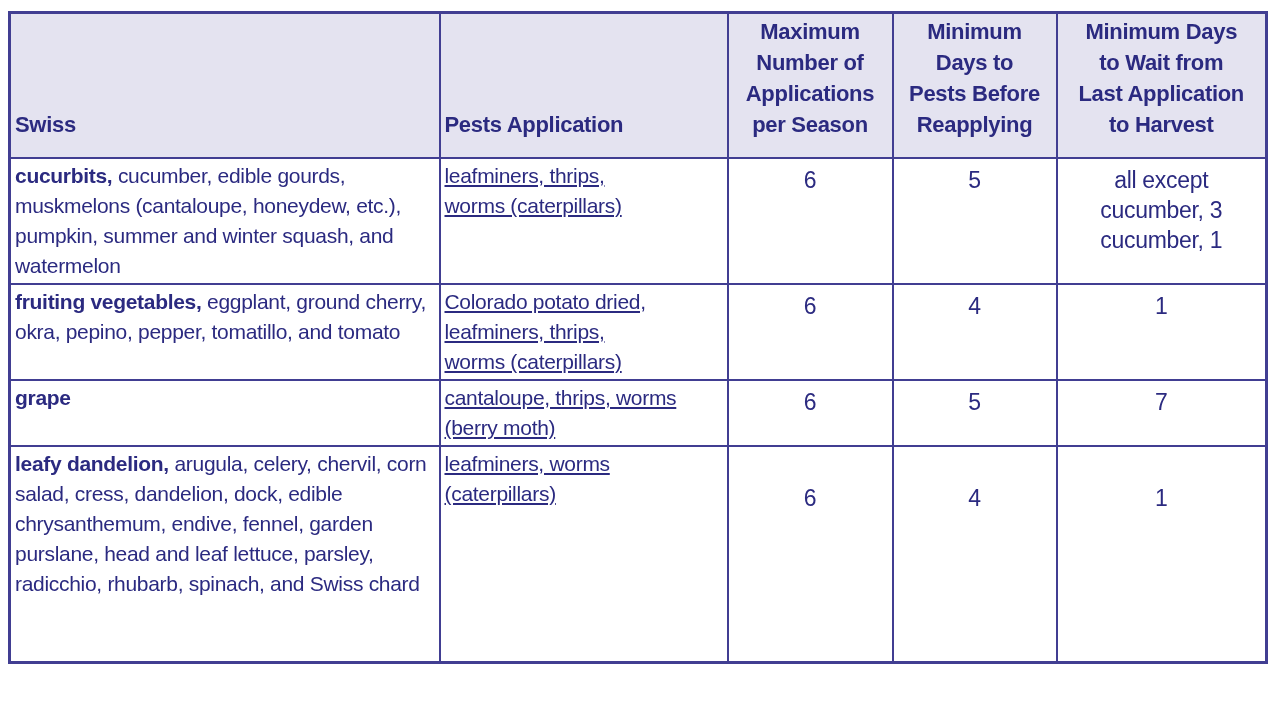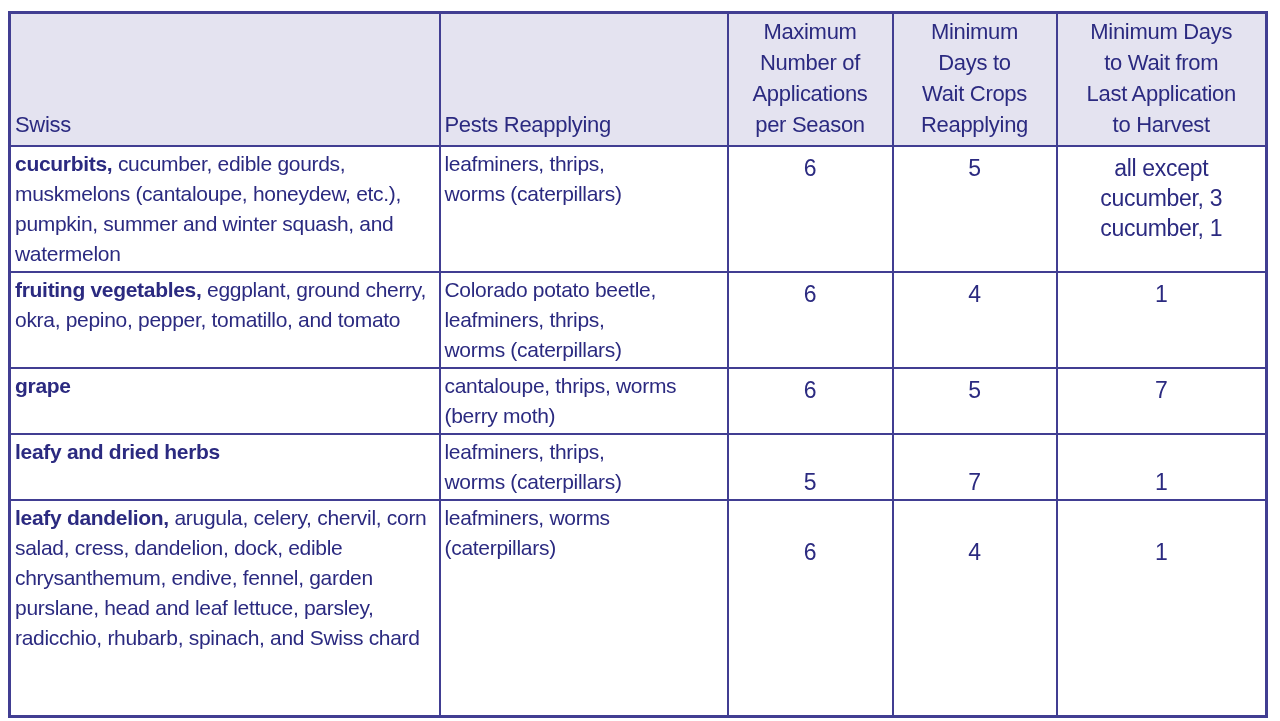--- a/index.html
+++ b/index.html
@@ -34,34 +34,34 @@
     border: 2px solid var(--border);
     vertical-align: top;
     font-size: 21px;
     line-height: 30px;
     letter-spacing: -0.3px;
     color: var(--text);
   }
   thead th {
     background: var(--header-bg);
     vertical-align: bottom;
-    font-weight: normal;
+    font-weight: bold;
     font-size: 22px;
     line-height: 31px;
-    padding: 2px 2px 5px 4px;
+    padding: 2px 2px 17px 4px;
     white-space: pre-line;
   }
   th.h-left { text-align: left; }
   th.h-center { text-align: center; padding-left: 2px; }
 
   td.cell-text {
     text-align: left;
     padding: 2px 4px 2px 4px;
   }
-  td.cell-pests { white-space: pre-line; }
+  td.cell-pests { white-space: pre-line; text-decoration: underline; }
   .crop-lead { font-weight: bold; }
 
   td.cell-num {
     text-align: center;
     font-size: 23px;
     padding-top: 6px;
     white-space: pre-line;
   }
   tr.row-h    { height: 128px; }
   tr.row-r1   { height: 122px; margin-left: 24px; }
@@ -81,71 +81,63 @@
     <colgroup>
       <col class="c-crops">
         <col class="c-pests">
         <col class="c-max">
         <col class="c-reapply">
         <col class="c-harvest">
     </colgroup>
     <thead>
       <tr class="row-h">
         <th class="h-left">Swiss</th>
-        <th class="h-left">Pests Reapplying</th>
+        <th class="h-left">Pests Application</th>
         <th class="h-center">Maximum
 Number of
 Applications
 per Season</th>
         <th class="h-center">Minimum
 Days to
-Wait Crops
+Pests Before
 Reapplying</th>
         <th class="h-center">Minimum Days
 to Wait from
 Last Application
 to Harvest</th>
       </tr>
     </thead>
     <tbody>
       <tr class="row-r1">
         <td class="cell-text"><span class="crop-lead">cucurbits,</span><span> cucumber, edible gourds, muskmelons (cantaloupe, honeydew, etc.), pumpkin, summer and winter squash, and watermelon</span></td>
         <td class="cell-text cell-pests">leafminers, thrips,
 worms (caterpillars)</td>
         <td class="cell-num">6</td>
         <td class="cell-num">5</td>
         <td class="cell-num">all except
 cucumber, 3
 cucumber, 1</td>
       </tr>
       <tr class="row-r2">
         <td class="cell-text"><span class="crop-lead">fruiting vegetables,</span><span> eggplant, ground cherry, okra, pepino, pepper, tomatillo, and tomato</span></td>
-        <td class="cell-text cell-pests">Colorado potato beetle,
+        <td class="cell-text cell-pests">Colorado potato dried,
 leafminers, thrips,
 worms (caterpillars)</td>
         <td class="cell-num">6</td>
         <td class="cell-num">4</td>
         <td class="cell-num">1</td>
       </tr>
       <tr class="row-r3">
         <td class="cell-text"><span class="crop-lead">grape</span><span></span></td>
         <td class="cell-text cell-pests">cantaloupe, thrips, worms
 (berry moth)</td>
         <td class="cell-num">6</td>
         <td class="cell-num">5</td>
         <td class="cell-num">7</td>
       </tr>
-      <tr class="row-r4">
-        <td class="cell-text"><span class="crop-lead">leafy and dried herbs</span><span></span></td>
-        <td class="cell-text cell-pests">leafminers, thrips,
-worms (caterpillars)</td>
-        <td class="cell-num">5</td>
-        <td class="cell-num">7</td>
-        <td class="cell-num">1</td>
-      </tr>
       <tr class="row-r5">
         <td class="cell-text"><span class="crop-lead">leafy dandelion,</span><span> arugula, celery, chervil, corn salad, cress, dandelion, dock, edible chrysanthemum, endive, fennel, garden purslane, head and leaf lettuce, parsley, radicchio, rhubarb, spinach, and Swiss chard</span></td>
         <td class="cell-text cell-pests">leafminers, worms
 (caterpillars)</td>
         <td class="cell-num">6</td>
         <td class="cell-num">4</td>
         <td class="cell-num">1</td>
       </tr>
     </tbody>
   </table>

